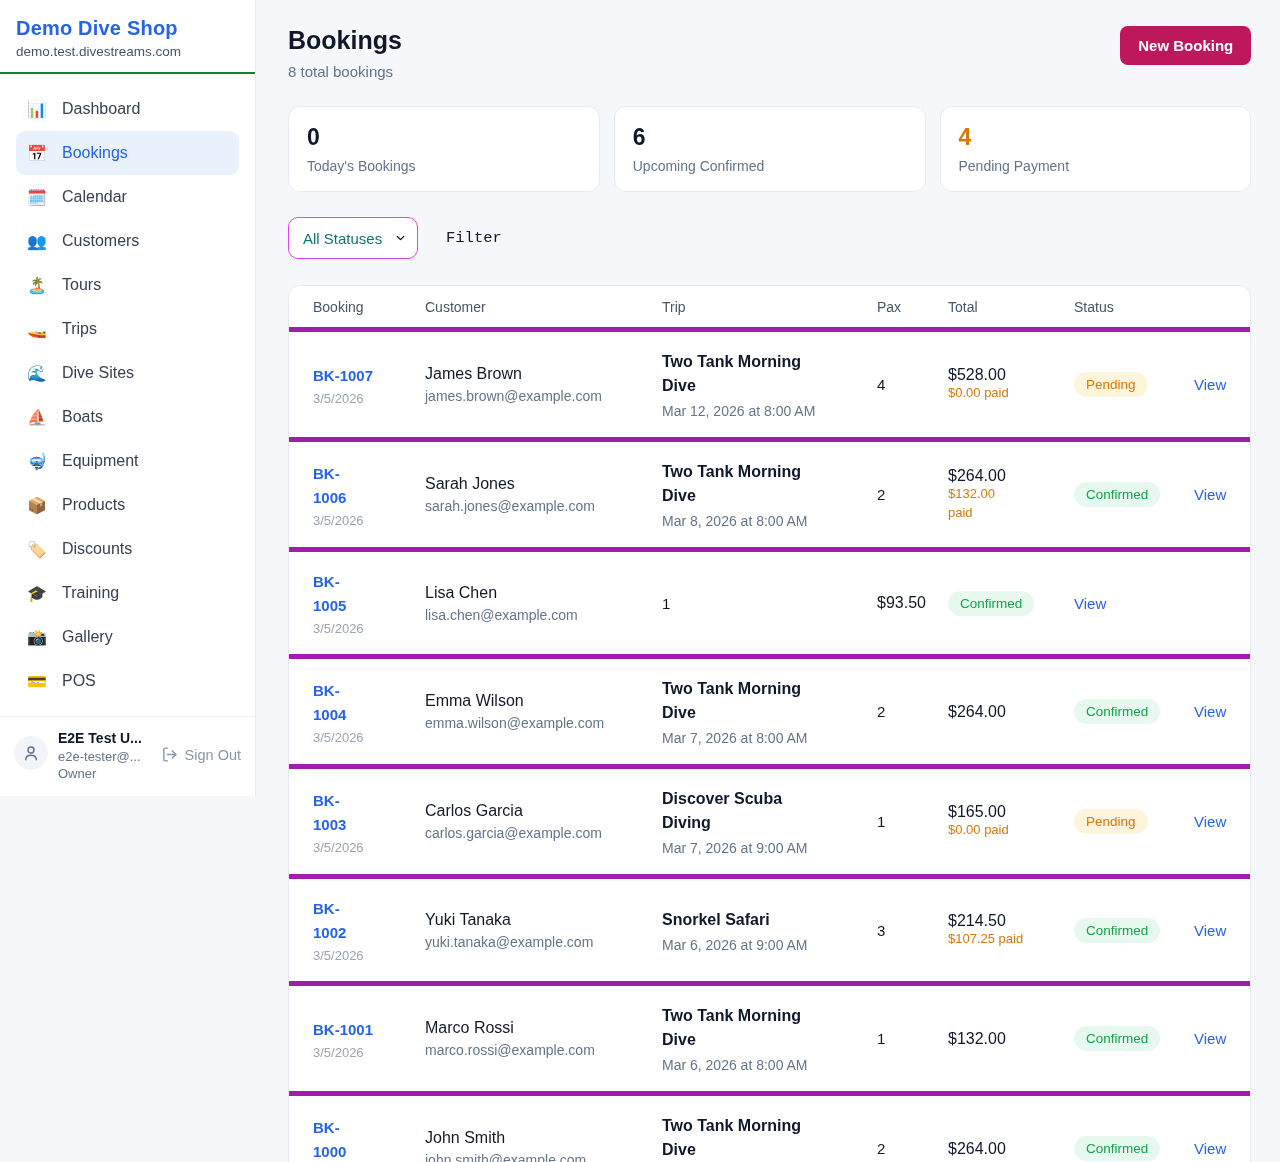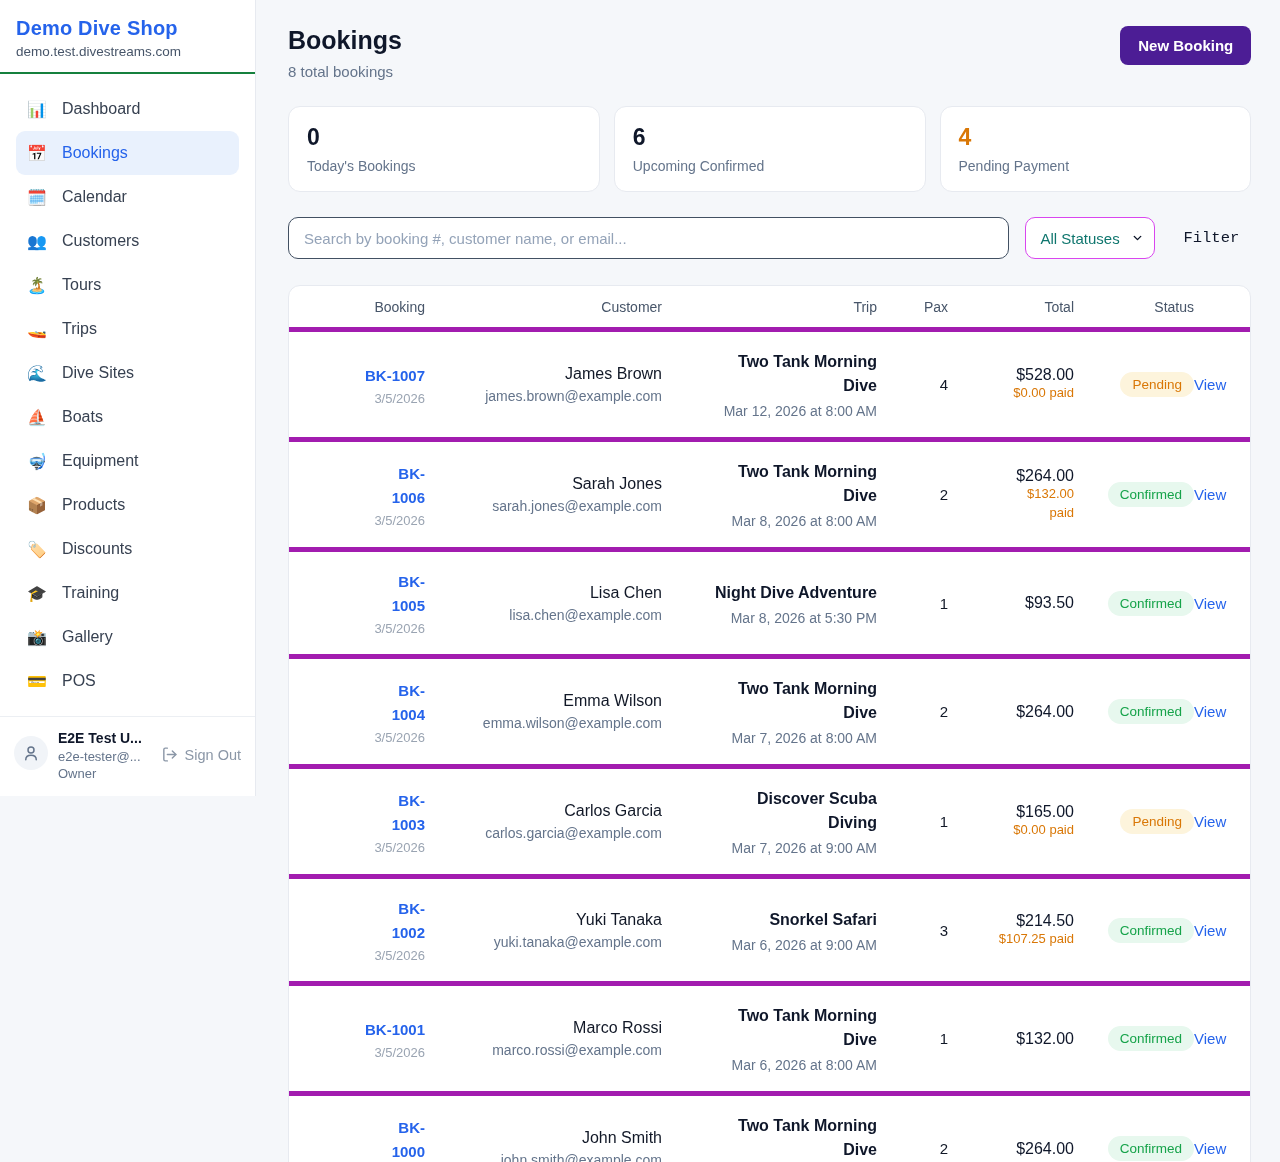--- a/index.html
+++ b/index.html
@@ -42,21 +42,21 @@
   .user-email { font-size:13px; color:#64748b; margin-top:3px; white-space:nowrap; }
   .user-role { font-size:13px; color:#64748b; margin-top:2px; }
   .signout { display:flex; align-items:center; gap:7px; color:#8b97a7; font-size:14.5px; margin-top:16px; cursor:pointer; white-space:nowrap; }
 
   
   .main { flex:1; padding:26px 32px 32px 32px; }
   .page-head { display:flex; justify-content:space-between; align-items:flex-start; }
   .page-title { font-size:25px; font-weight:800; color:#0f172a; }
   .page-sub { font-size:15px; color:#64748b; margin-top:8px; }
   .btn-primary {
-    background:#4c1d95; color:#fff; border:none; border-radius:8px;
+    background:#be185d; color:#fff; border:none; border-radius:8px;
     font-size:15px; font-weight:600; padding:11px 18px; cursor:pointer;
     font-family:inherit;
   }
 
   .stats { display:grid; grid-template-columns:1fr 1fr 1fr; gap:14px; margin-top:26px; }
   .stat-card {
     background:#fff; border:1px solid #e7eaf0; border-radius:12px;
     padding:17px 18px; min-height:86px;
   }
   .stat-value { font-size:23px; font-weight:800; color:#0f172a; }
@@ -83,21 +83,21 @@
   }
 
   
   .table-card {
     background:#fff; border:1px solid #e7eaf0; border-radius:12px;
     margin-top:26px; overflow:hidden;
   }
   .t-grid {
     display:grid;
     grid-template-columns:112px 237px 215px 71px 126px 120px 1fr;
-    padding:0 24px; align-items:center;text-align:right;
+    padding:0 24px; align-items:center;
   }
   .t-head { height:41px; }
   .th { font-size:14px; color:#475569; font-weight:500; }
   .t-row { border-top:5px solid #a21caf; min-height:100px; padding-top:18px; padding-bottom:18px; }
   .booking-id { font-size:15px; font-weight:700; color:#2563eb; white-space:pre-line; line-height:1.6; cursor:pointer; }
   .booking-date { font-size:13px; color:#9aa4b2; margin-top:3px; }
   .cust-name { font-size:16px; color:#111827; }
   .cust-email { font-size:14px; color:#64748b; margin-top:5px; }
   .trip-name { font-size:16px; font-weight:600; color:#0f172a; white-space:pre-line; line-height:1.5; }
   .trip-when { font-size:14px; color:#64748b; margin-top:5px; }
@@ -238,21 +238,20 @@
     <div class="stat-label">Upcoming Confirmed</div>
   </div>
 
   <div class="stat-card">
     <div class="stat-value accent-orange">4</div>
     <div class="stat-label">Pending Payment</div>
   </div>
 </div>
 
     <div class="filter-row">
-      <input class="search-input" type="text" placeholder="Search by booking #, customer name, or email..." style="">
       <div class="select-wrap">
         <select class="status-select" id="status-select"><option>All Statuses</option></select>
         <span class="select-chevron">
           <svg width="13" height="13" viewBox="0 0 24 24" fill="none" stroke="currentColor" stroke-width="2.6" stroke-linecap="round" stroke-linejoin="round">
               <path d="M6 9l6 6 6-6"></path>
             </svg>
         </span>
       </div>
       <button class="filter-btn">Filter</button>
     </div>
@@ -322,24 +321,20 @@
   <div class="t-grid t-row">
     <div>
       <div class="booking-id">BK-
 1005</div>
       <div class="booking-date">3/5/2026</div>
     </div>
     <div>
       <div class="cust-name">Lisa Chen</div>
       <div class="cust-email">lisa.chen@example.com</div>
     </div>
-    <div>
-      <div class="trip-name">Night Dive Adventure</div>
-      <div class="trip-when">Mar 8, 2026 at 5:30 PM</div>
-    </div>
     <div class="pax">1</div>
     <div>
       <div class="total-amt">$93.50</div>
 
     </div>
     <div>
       <span class="pill confirmed">Confirmed</span>
     </div>
     <div class="view-link">View</div>
   </div>

